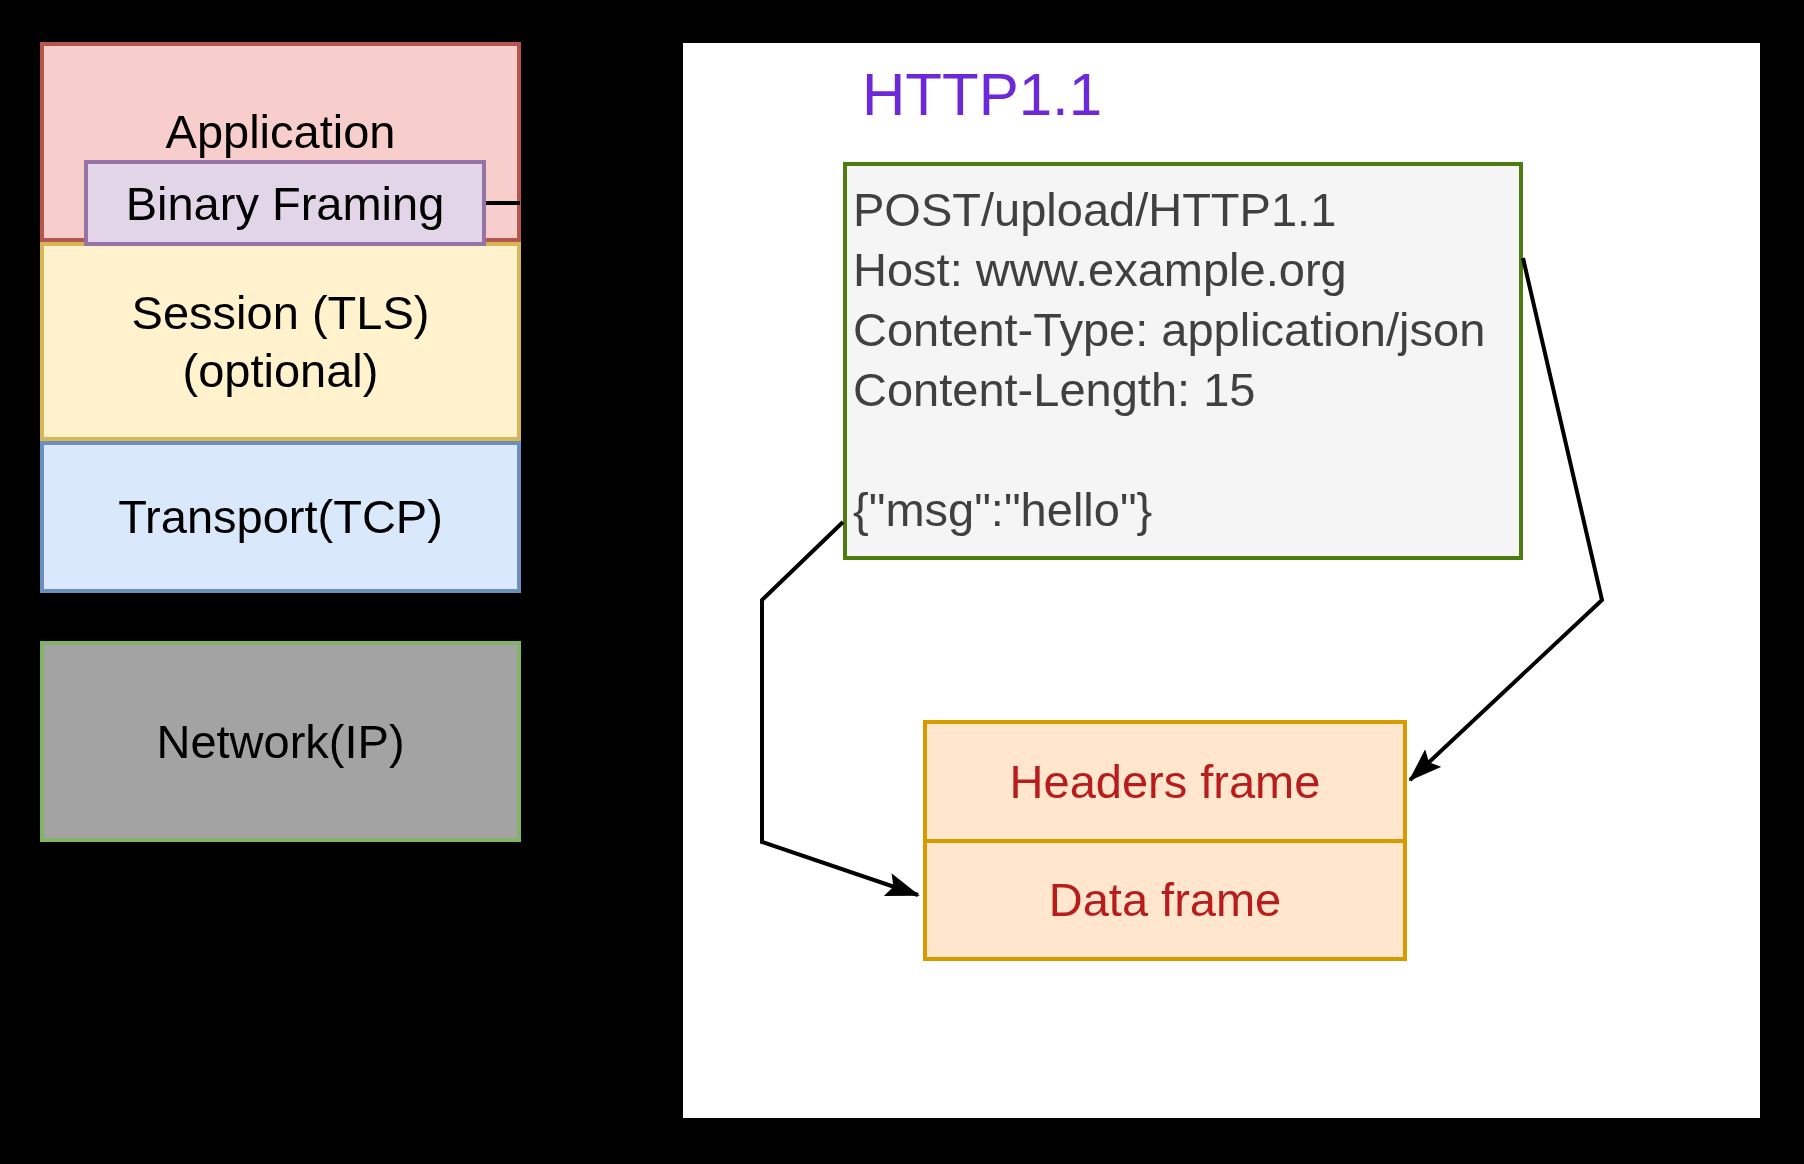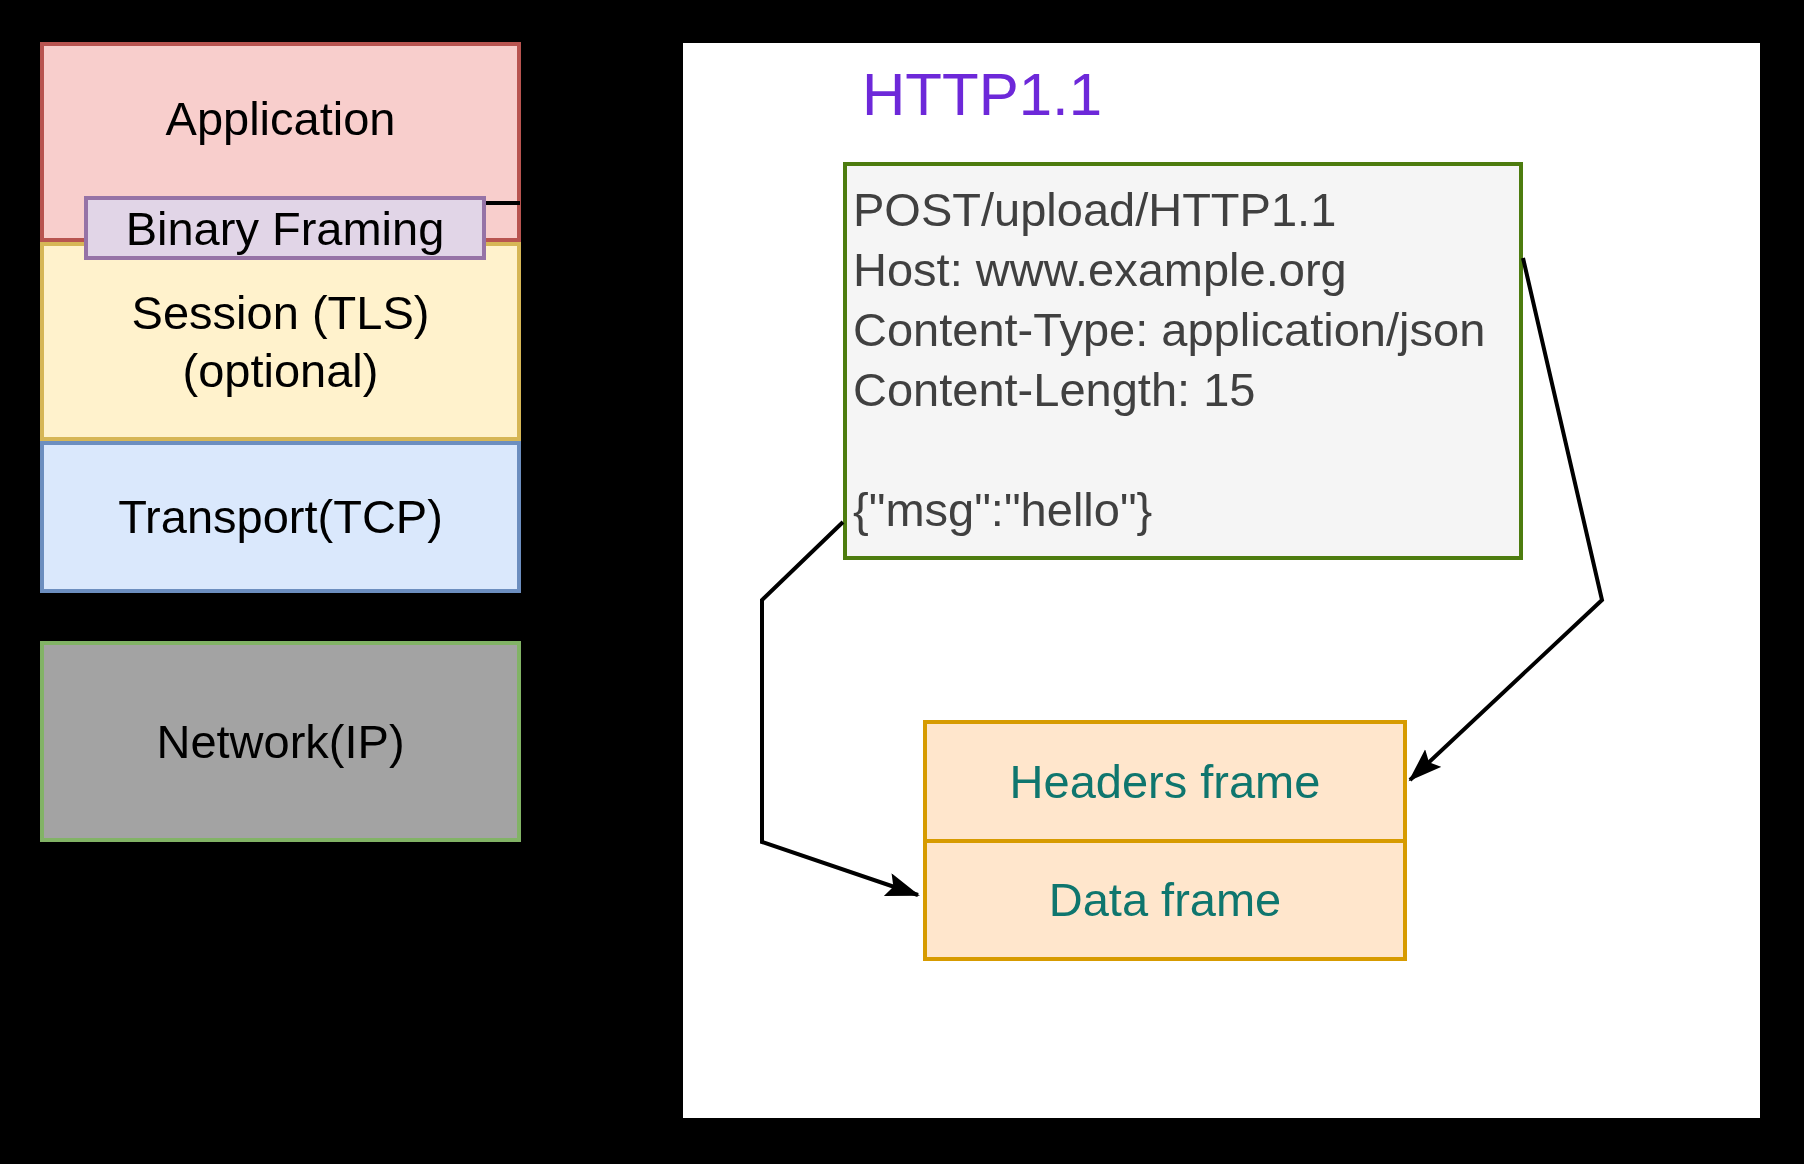--- a/index.html
+++ b/index.html
@@ -11,30 +11,29 @@
   }
   .abs{position:absolute;box-sizing:border-box;}
   
   .layer{
     left:40px;width:481px;
     border:4px solid;
     display:flex;align-items:center;justify-content:center;
     text-align:center;font-size:47px;line-height:58px;
   }
   .layer-application{top:42px;height:200px;background:#f8cecc;border-color:#b85450;
-    align-items:flex-start;padding-top:44px;}
+    align-items:flex-start;padding-top:57px;}
   .layer-session{top:242px;height:199px;background:#fff2cc;border-color:#d6b656;white-space:pre-line;}
   .layer-transport{top:441px;height:152px;background:#dae8fc;border-color:#6c8ebf;}
   .layer-network{top:641px;height:201px;background:#a3a3a3;border-color:#82b366;}
   .layer-binary{
-    left:84px;top:160px;width:402px;height:64px;
+    left:84px;top:160px;width:402px;height:86px;
     background:#e1d5e7;border:4px solid #9673a6;z-index:5;
     display:flex;align-items:center;justify-content:center;
     font-size:47px;
-    margin-top:36px;
   }
   
   .panel{left:683px;top:43px;width:1077px;height:1075px;background:#ffffff;}
   .panel-title{position:absolute;font-size:60px;line-height:50px;color:#6d28d9;}
   .title-http11{left:179px;top:27px;}   
   .title-http20{left:259px;top:589px;}  
   .request-box{
     left:160px;top:119px;width:680px;height:398px;  
     background:#f5f5f5;border:4px solid #4d7c0f;
   }
@@ -43,21 +42,21 @@
     font-size:47px;line-height:60px;color:#404040;
     white-space:pre-line;
   }
   .frames{
     left:240px;top:677px;width:484px;height:241px;  
     background:#ffe6cc;border:4px solid #d79b00;
     display:flex;flex-direction:column;
   }
   .frame{
     flex:1;display:flex;align-items:center;justify-content:center;
-    font-size:47px;color:#0f766e;
+    font-size:47px;color:#b91c1c;
   }
   .frame-headers{border-bottom:4px solid #d79b00;}
   svg.overlay{position:absolute;left:0;top:0;z-index:10;pointer-events:none;}
 </style>
 </head>
 <body>
 
 <div class="abs layer layer-application">
   <span>Application</span>
 </div>

